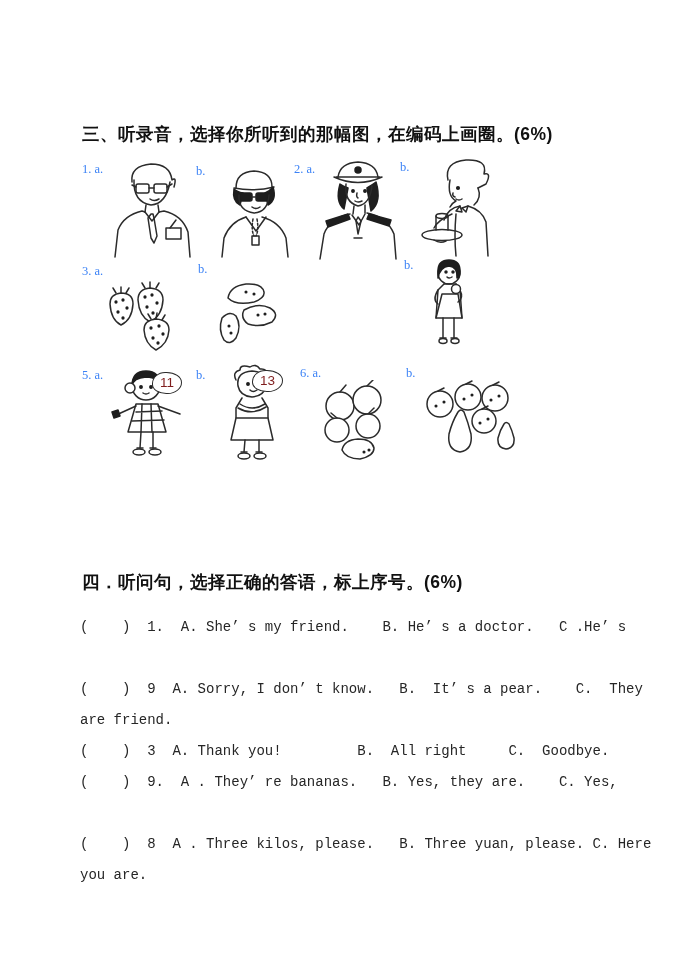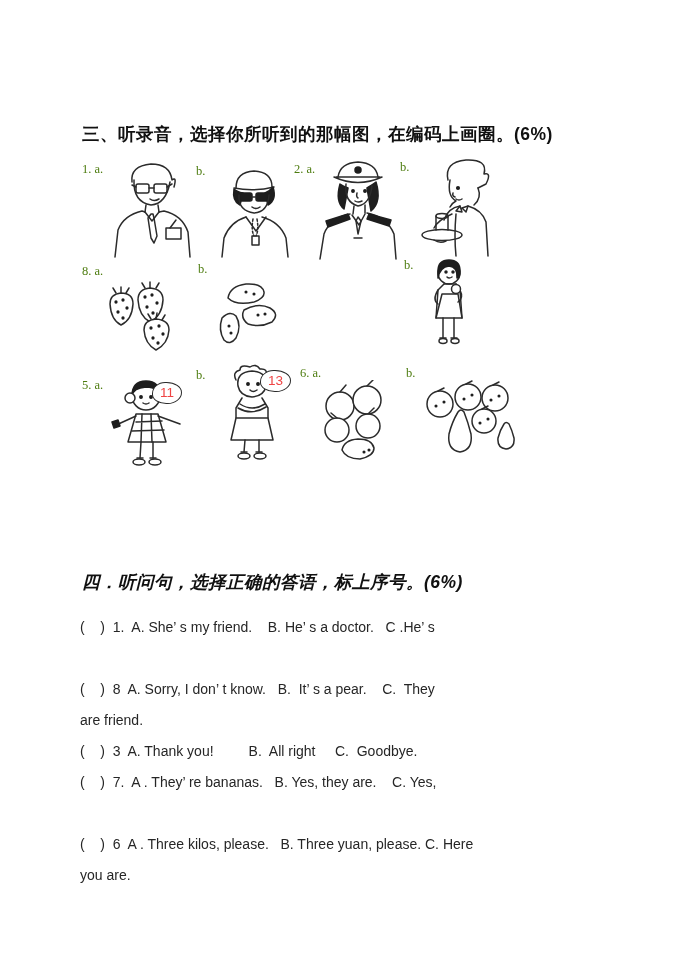--- a/index.html
+++ b/index.html
@@ -8,39 +8,39 @@
     margin:0 auto;overflow:hidden;
     font-family:"Liberation Serif", serif;color:#1b1b1b;padding-left:48px;
   }
   .heading{
     position:absolute;left:82px;
     font-family:"Liberation Sans", sans-serif;
     font-weight:bold;font-size:17.5px;color:#111;
     letter-spacing:0.5px;white-space:nowrap;
   }
   #h-sec3{top:122px;}
-  #h-sec4{top:570px;font-style:italic;}
+  #h-sec4{top:570px;}
   .cell{position:absolute;}
   .cell-label{
     position:absolute;left:0;top:4px;
     font-family:"Liberation Serif", serif;
-    font-size:12.5px;color:#4d7c0f;white-space:nowrap;
+    font-size:12.5px;color:#3b82f6;white-space:nowrap;
   }
   .cell svg{position:absolute;}
   .bubble{
     position:absolute;
     border:1.6px solid #2a2a2a;
     border-radius:46% 54% 50% 50% / 55% 50% 55% 45%;
     padding:2px 7px 3px 7px;
     font-family:"Liberation Sans", sans-serif;
-    font-size:13.5px;color:#ef4444;background:#fff;
+    font-size:13.5px;color:#7f1d1d;background:#fff;
   }
   .qline{
     position:absolute;left:80px;width:580px;height:31px;
-    font-family:Liberation Sans, sans-serif;
+    font-family:Liberation Mono, monospace;
     font-size:14px;line-height:22px;color:#262626;
     white-space:pre;
   }
   .art{stroke:#2b2b2b;fill:none;stroke-width:1.5;stroke-linecap:round;stroke-linejoin:round;}
   .dark{fill:#1e1e1e;stroke:#1e1e1e;}
   .wfill{fill:#ffffff;}
 </style>
 </head>
 <body>
 
@@ -128,21 +128,21 @@
         <path d="M40,58 Q26,64 22,72"></path>
         <ellipse cx="30" cy="79" rx="20" ry="5.5"></ellipse>
         <path d="M24,60 L24,74 M36,60 L36,74"></path>
         <ellipse cx="30" cy="60" rx="6" ry="2.4"></ellipse>
         <path d="M22,84 Q28,88 34,85"></path>
       </g>
     </svg>
   </div>
 
   <div class="cell" style="left:82px;top:260px;width:114px;height:100px">
-    <span class="cell-label">8. a.</span>
+    <span class="cell-label">3. a.</span>
     <svg style="left:14px;top:18px" width="100" height="80" viewBox="0 0 100 80">
       <g class="art">
         <path class="wfill" d="M14,26 Q14,16 25,15 Q37,15 37,26 Q36,42 25,47 Q15,42 14,26 Z"></path>
         <path d="M20,15 L17,10 M25,15 L25,9 M30,15 L33,10"></path>
         <path class="wfill" d="M42,22 Q42,11 54,10 Q67,11 67,22 Q66,38 54,44 Q43,38 42,22 Z"></path>
         <path d="M49,10 L46,5 M54,10 L54,4 M60,10 L63,5"></path>
         <path class="wfill" d="M48,52 Q48,42 60,41 Q73,42 73,52 Q72,66 60,72 Q49,66 48,52 Z"></path>
         <path d="M55,41 L52,36 M60,41 L61,35 M66,42 L69,37"></path>
         <g class="dark">
           <circle cx="20" cy="24" r="0.9"></circle>
@@ -199,21 +199,21 @@
         <path d="M20,34 Q14,44 20,48 M42,34 Q46,42 40,46"></path>
         <circle class="wfill" cx="38" cy="33" r="4.5"></circle>
         <path d="M25,62 L25,82 M36,62 L36,82"></path>
         <path d="M22,82 L28,82 M33,82 L39,82"></path>
         <ellipse cx="25" cy="85" rx="4" ry="2.4"></ellipse>
         <ellipse cx="37" cy="85" rx="4" ry="2.4"></ellipse>
       </g>
     </svg>
   </div>
 
-  <div class="cell" style="left:82px;top:374px;width:114px;height:100px">
+  <div class="cell" style="left:82px;top:364px;width:114px;height:100px">
     <span class="cell-label">5. a.</span>
     <svg style="left:14px;top:0px" width="98" height="98" viewBox="0 0 98 98">
       <g class="art">
         <circle class="wfill" cx="50" cy="22" r="14"></circle>
         <path class="dark" d="M36,22 Q36,7 50,7 Q64,7 64,22 Q64,14 50,13 Q37,14 36,22 Z"></path>
         <circle class="wfill" cx="34" cy="24" r="5"></circle>
         <circle class="wfill" cx="66" cy="22" r="5"></circle>
         <circle class="dark" cx="45" cy="23" r="1.2"></circle>
         <circle class="dark" cx="55" cy="23" r="1.2"></circle>
         <path d="M47,29 Q50,31 53,29"></path>
@@ -241,21 +241,21 @@
         <path d="M38,26 Q41,29 45,26"></path>
         <path d="M30,34 L24,44 L24,54 M50,34 L56,44 L56,54"></path>
         <path d="M26,44 Q40,52 54,43 M28,40 Q40,48 53,40"></path>
         <path class="wfill" d="M24,54 L56,54 L61,76 L19,76 Z"></path>
         <path d="M33,76 L32,88 M47,76 L47,88"></path>
         <path d="M29,88 L35,88 M44,88 L50,88"></path>
         <ellipse class="wfill" cx="32" cy="92" rx="6" ry="3"></ellipse>
         <ellipse class="wfill" cx="48" cy="92" rx="6" ry="3"></ellipse>
       </g>
     </svg>
-    <span class="bubble" style="left:64px;top:6px">13</span>
+    <span class="bubble" style="left:56px;top:6px">13</span>
   </div>
 
   <div class="cell" style="left:300px;top:362px;width:108px;height:102px">
     <span class="cell-label">6. a.</span>
     <svg style="left:10px;top:18px" width="94" height="84" viewBox="0 0 94 84">
       <g class="art">
         <circle class="wfill" cx="30" cy="26" r="14"></circle>
           <path d="M30,12 L36,5"></path>
         <circle class="wfill" cx="57" cy="20" r="14"></circle>
           <path d="M57,6 L63,0"></path>
@@ -294,20 +294,20 @@
           <circle cx="64" cy="45" r="0.8"></circle>
             <circle cx="72" cy="41" r="0.8"></circle>
         </g>
       </g>
     </svg>
   </div>
 
   <div id="h-sec4" class="heading">四．听问句，选择正确的答语，标上序号。(6%)</div>
 
   <div class="qline" style="top:616px">(    )  1.  A. She’ s my friend.    B. He’ s a doctor.   C .He’ s</div>
-  <div class="qline" style="top:678px">(    )  8  A. Sorry, I don’ t know.   B.  It’ s a pear.    C.  They</div>
+  <div class="qline" style="top:678px">(    )  9  A. Sorry, I don’ t know.   B.  It’ s a pear.    C.  They</div>
   <div class="qline" style="top:709px">are friend.</div>
   <div class="qline" style="top:740px">(    )  3  A. Thank you!         B.  All right     C.  Goodbye.</div>
-  <div class="qline" style="top:771px">(    )  7.  A . They’ re bananas.   B. Yes, they are.    C. Yes,</div>
-  <div class="qline" style="top:833px">(    )  6  A . Three kilos, please.   B. Three yuan, please. C. Here</div>
+  <div class="qline" style="top:771px">(    )  9.  A . They’ re bananas.   B. Yes, they are.    C. Yes,</div>
+  <div class="qline" style="top:833px">(    )  8  A . Three kilos, please.   B. Three yuan, please. C. Here</div>
   <div class="qline" style="top:864px">you are.</div>
 
 </div>
 
 </body></html>

